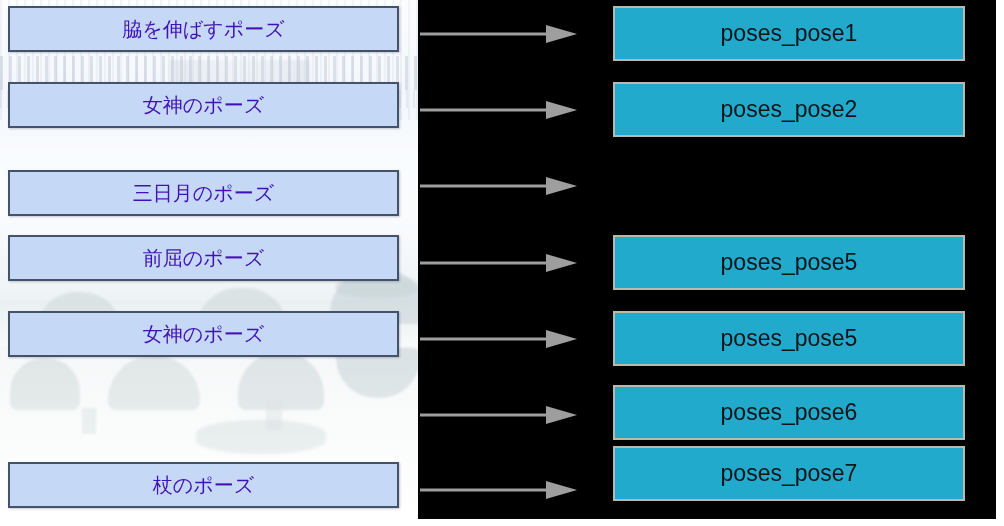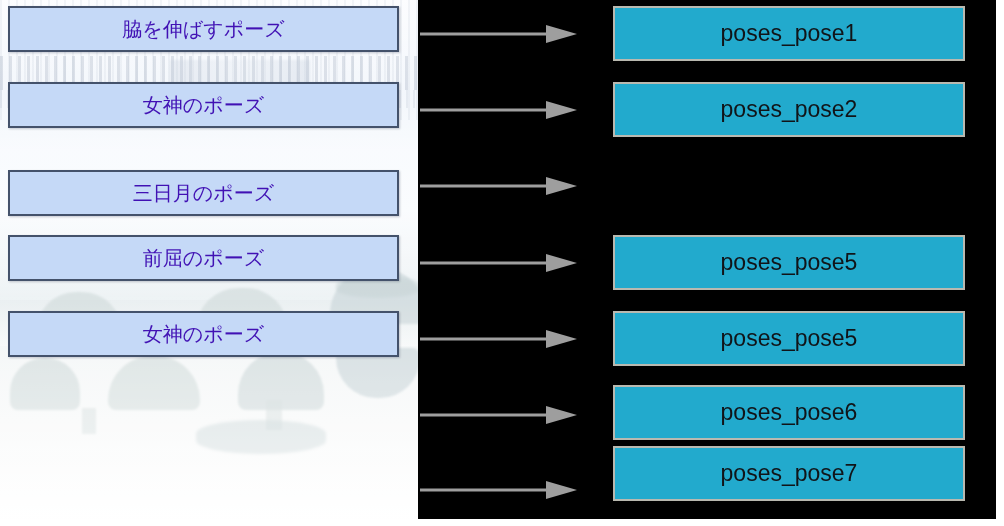--- a/index.html
+++ b/index.html
@@ -272,20 +272,23 @@
   <div class="arrow" style="top:404px">
     <svg width="160" height="22" viewBox="0 0 160 22" aria-hidden="true">
       <line x1="0" y1="11" x2="128" y2="11" stroke="#9E9E9E" stroke-width="3"></line>
       <polygon points="126,2 157,11 126,20" fill="#9E9E9E"></polygon>
     </svg>
   </div>
   <div class="tgt-box" style="top:385px">
     <span class="tgt-label">poses_pose6</span>
   </div>
 
+  <div class="src-box" style="top:462px">
+    <span class="src-label">杖のポーズ</span>
+  </div>
   <div class="arrow" style="top:479px">
     <svg width="160" height="22" viewBox="0 0 160 22" aria-hidden="true">
       <line x1="0" y1="11" x2="128" y2="11" stroke="#9E9E9E" stroke-width="3"></line>
       <polygon points="126,2 157,11 126,20" fill="#9E9E9E"></polygon>
     </svg>
   </div>
   <div class="tgt-box" style="top:446px">
     <span class="tgt-label">poses_pose7</span>
   </div>
 

